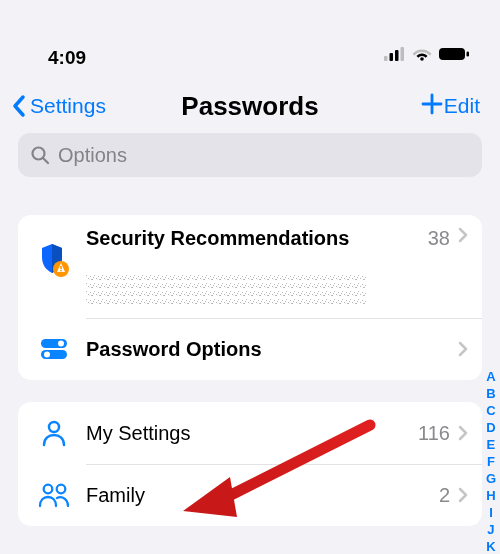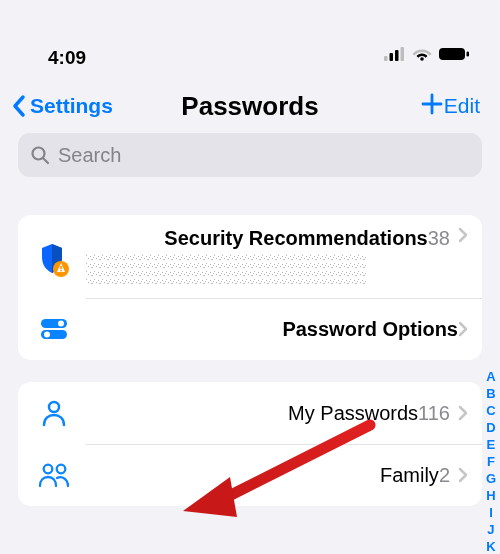--- a/index.html
+++ b/index.html
@@ -31,21 +31,21 @@
       gap: 6px;
     }
     
     .nav-bar {
       display: flex;
       align-items: center;
       justify-content: space-between;
       padding: 10px 20px 12px 10px;
     }
     .nav-left { display: flex; align-items: center; gap: 2px; }
-    .nav-back { color: #007aff; font-size: 21px; font-weight: bold; }
+    .nav-back { color: #007aff; font-size: 21px; }
     .nav-title {
       font-size: 26px;
       font-weight: 700;
       color: #000;
       position: absolute;
       left: 50%;
       transform: translateX(-50%);
     }
     .nav-right { display: flex; align-items: center; }
     .nav-plus { color: #007aff; font-size: 30px; font-weight: 400; line-height: 1; }
@@ -90,21 +90,21 @@
     .row-tall { min-height: 82px; align-items: flex-start; padding-top: 12px; }
     .row-icon {
       width: 36px;
       display: flex;
       justify-content: center;
       align-items: center;
       flex-shrink: 0;
       margin-right: 14px;
     }
     .row-tall .row-icon { margin-top: 16px; }
-    .row-main { flex: 1; display: flex; flex-direction: column; gap: 0; text-align: right; }
+    .row-main { flex: 1; display: flex; flex-direction: column; gap: 20px; }
     .row-title { font-size: 20px; font-weight: 600; color: #000; }
     .row-title-regular { font-size: 20px; font-weight: 400; color: #000; }
     .row-sub-scribble {
       height: 30px;
       width: 280px;
       margin-top: 4px;
       background-image:
         radial-gradient(circle at 10% 20%, #777 0.5px, transparent 0.6px),
         radial-gradient(circle at 30% 60%, #777 0.5px, transparent 0.6px),
         radial-gradient(circle at 55% 30%, #777 0.5px, transparent 0.6px),
@@ -180,21 +180,21 @@
     <span class="nav-edit">Edit</span>
   </div>
 </div>
 
 <div class="search-wrap">
   <div class="search-field">
     <svg class="search-icon" width="20" height="20" viewBox="0 0 20 20">
       <circle cx="8.5" cy="8.5" r="6" stroke="#838388" stroke-width="2.2" fill="none"></circle>
       <line x1="13.2" y1="13.2" x2="18" y2="18" stroke="#838388" stroke-width="2.2" stroke-linecap="round"></line>
     </svg>
-    <span class="search-placeholder">Search</span>
+    <span class="search-placeholder">Options</span>
   </div>
 </div>
 
 <div class="group">
   <div class="row row-tall">
     <div class="row-icon">
       <svg width="30" height="34" viewBox="0 0 30 34">
         <path d="M13 1 L3 5 V14 C3 22 7 27 13 30 C19 27 23 22 23 14 V5 Z" fill="#0a66ff"></path>
         <path d="M13 1 L13 30 C19 27 23 22 23 14 V5 Z" fill="#0a4fbf"></path>
         <circle cx="22" cy="26" r="8" fill="#ff9500"></circle>
@@ -232,21 +232,21 @@
 
 <div class="group">
   <div class="row">
     <div class="row-icon">
       <svg width="28" height="28" viewBox="0 0 28 28">
         <circle cx="14" cy="8" r="5" stroke="#0a84ff" stroke-width="2.5" fill="none"></circle>
         <path d="M4 26 C4 19 9 16 14 16 C19 16 24 19 24 26" stroke="#0a84ff" stroke-width="2.5" fill="none" stroke-linecap="round"></path>
       </svg>
     </div>
     <div class="row-main">
-      <span class="row-title-regular">My Passwords</span>
+      <span class="row-title-regular">My Settings</span>
     </div>
     <span class="row-count">116</span>
     <svg class="chevron" width="10" height="16" viewBox="0 0 10 16">
       <path d="M2 2 L8 8 L2 14" stroke="#c5c5c8" stroke-width="2.5" fill="none" stroke-linecap="round" stroke-linejoin="round"></path>
     </svg>
   </div>
   <div class="row">
     <div class="row-icon">
       <svg width="34" height="26" viewBox="0 0 34 26">
         <circle cx="11" cy="7" r="4.3" stroke="#0a84ff" stroke-width="2.3" fill="none"></circle>

